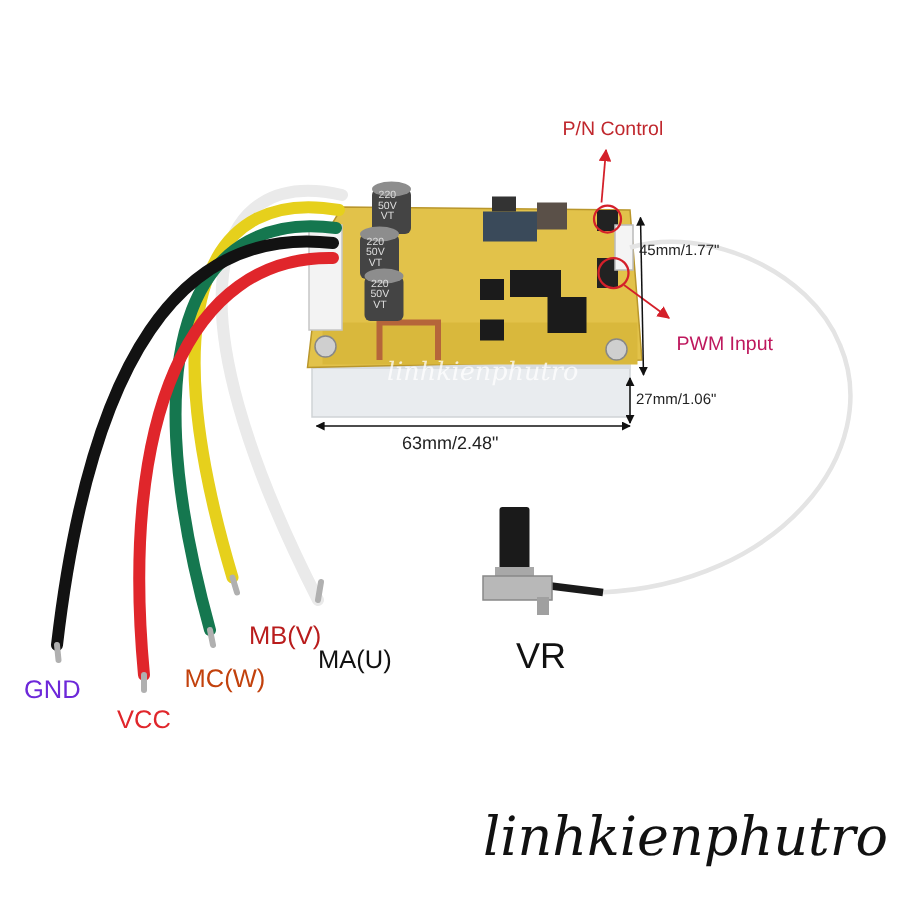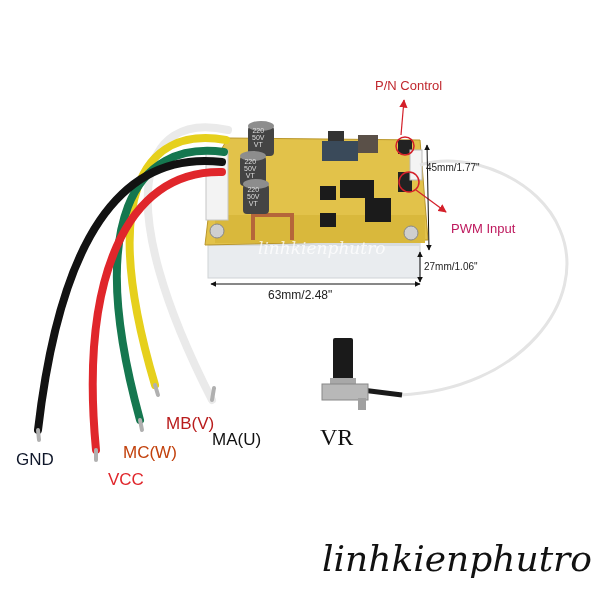--- a/index.html
+++ b/index.html
@@ -122,22 +122,22 @@
 
   <div class="lbl" style="left:258px;top:238px;font-family:'DejaVu Serif',serif;font-style:italic;font-size:17px;color:rgba(255,255,255,0.75);">linhkienphutro</div>
 
   <div class="lbl ann" style="left:375px;top:78px;color:#c0272d;text-align:right;">P/N Control</div>
   <div class="lbl ann" style="left:451px;top:221px;color:#be185d;">PWM Input</div>
 
   <div class="lbl dim" style="left:426px;top:162px;">45mm/1.77"</div>
   <div class="lbl dim" style="left:424px;top:261px;">27mm/1.06"</div>
   <div class="lbl" style="left:268px;top:288px;font-size:12px;color:#222;">63mm/2.48"</div>
 
-  <div class="lbl wire-lbl" style="left:16px;top:450px;color:#0f172a;">GND</div>
-  <div class="lbl wire-lbl" style="left:78px;top:470px;color:#e0262b;margin-left:30px;">VCC</div>
+  <div class="lbl wire-lbl" style="left:16px;top:450px;color:#6d28d9;">GND</div>
+  <div class="lbl wire-lbl" style="left:78px;top:470px;color:#e0262b;">VCC</div>
   <div class="lbl wire-lbl" style="left:123px;top:443px;color:#c2410c;">MC(W)</div>
   <div class="lbl wire-lbl" style="left:166px;top:414px;color:#b91c1c;">MB(V)</div>
   <div class="lbl wire-lbl" style="left:212px;top:391px;color:#111111;margin-top:39px;">MA(U)</div>
 
-  <div class="lbl vr" style="left:320px;top:424px;font-family:Liberation Serif, serif;">VR</div>
+  <div class="lbl vr" style="left:344px;top:424px;">VR</div>
 
   <div class="lbl brand" style="left:322px;top:538px;">linhkienphutro</div>
 </div>
 
 </body></html>

